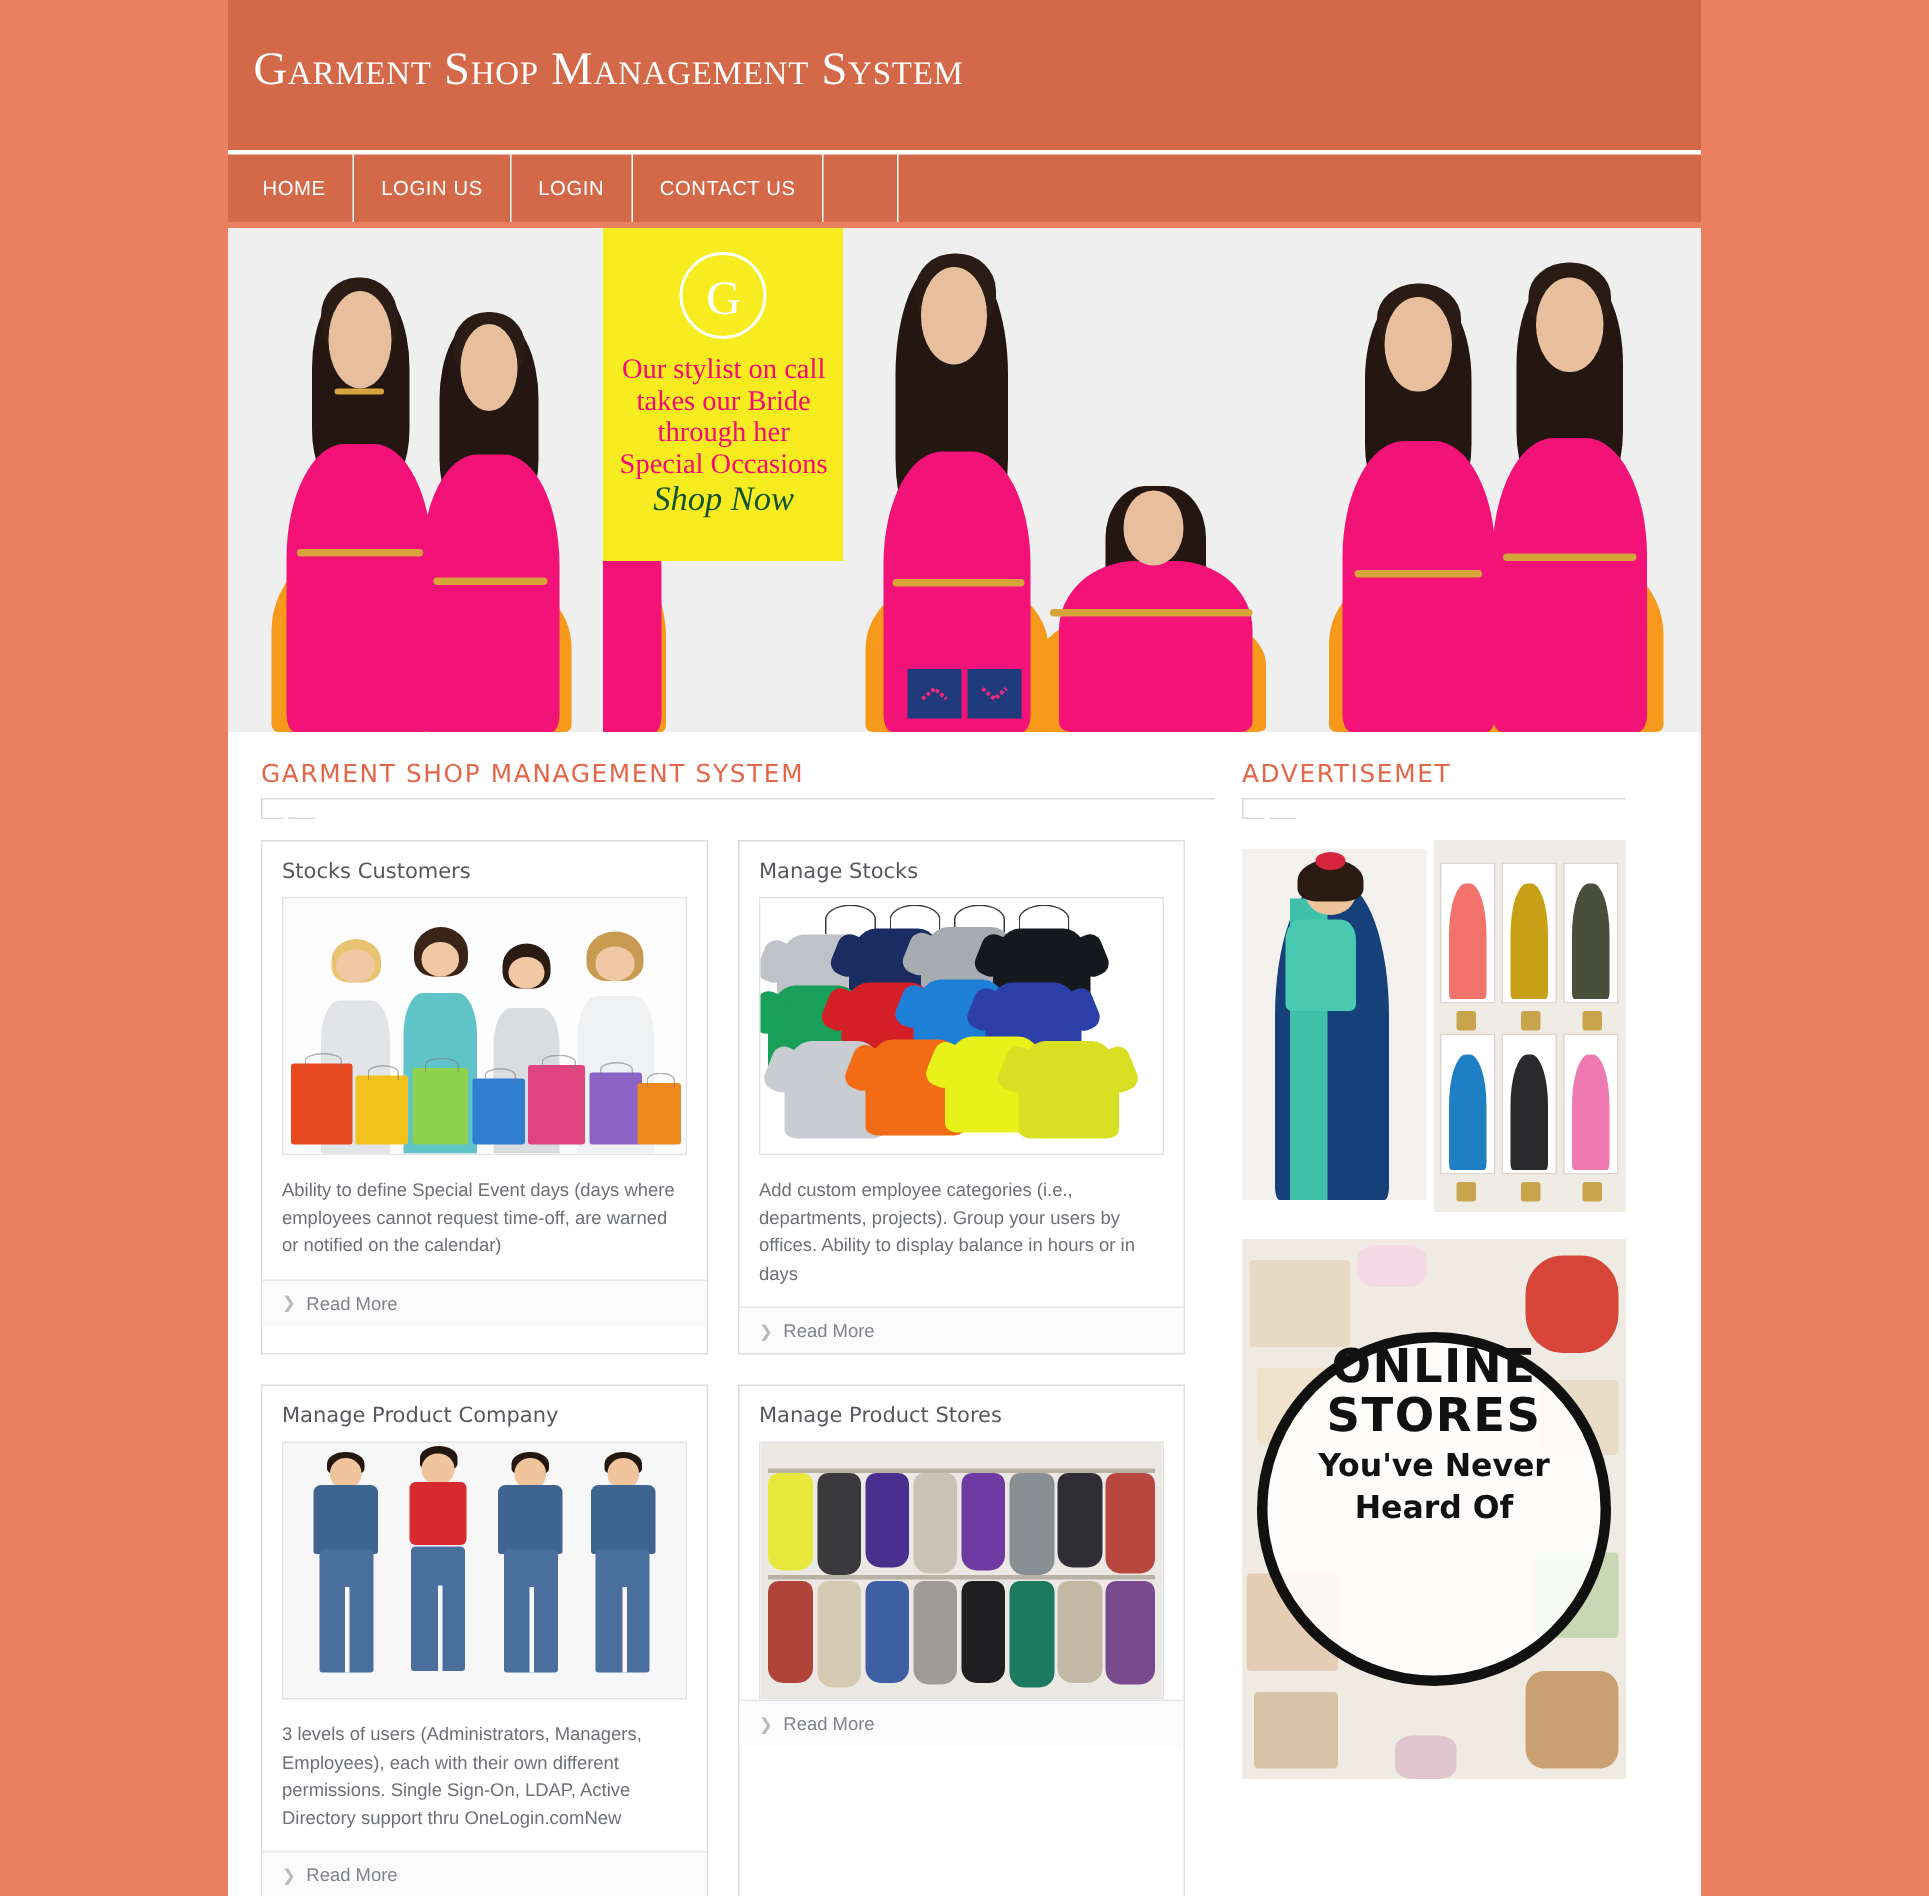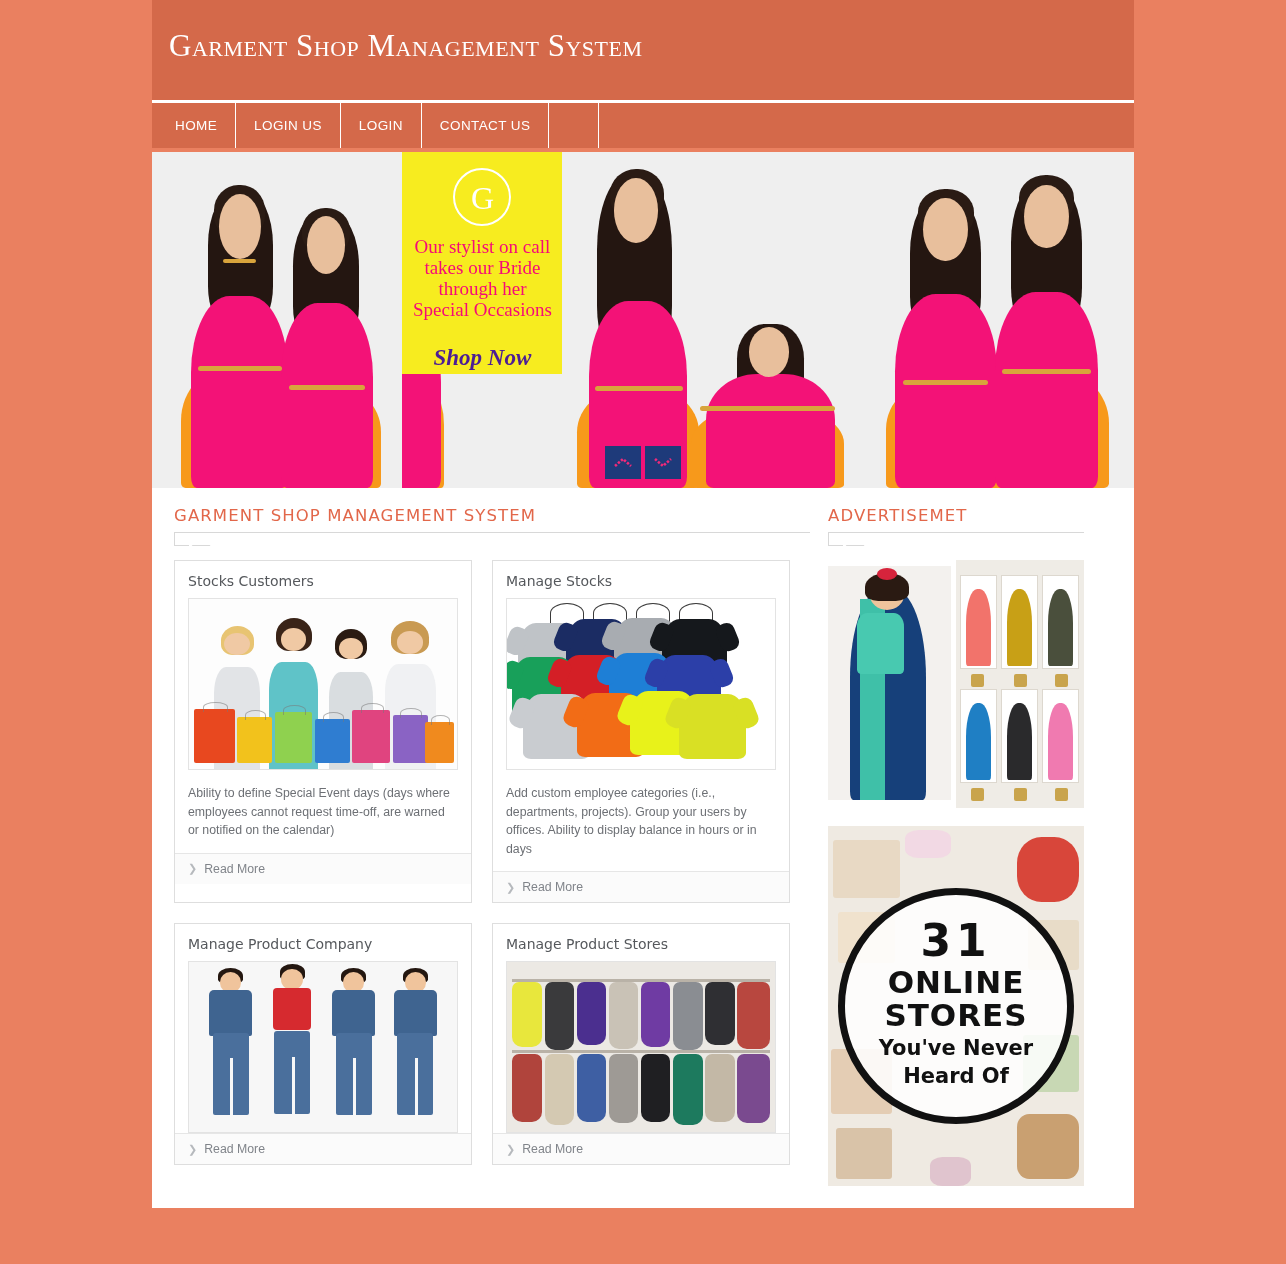--- a/index.html
+++ b/index.html
@@ -160,26 +160,26 @@
     line-height: 56px;
   }
   .promo-text {
     color: #f50b78;
     font-family: "Liberation Serif", serif;
     font-size: 19px;
     line-height: 21px;
     padding: 0 4px;
   }
   .promo-cta {
-    color: #4c1d95;
+    color: #14532d;
     font-family: "Liberation Serif", serif;
     font-style: italic;
-    font-weight: bold;
+    font-weight: normal;
     font-size: 23px;
-    margin-top: 25px;
+    margin-top: 0;
   }
 
   .slider-nav {
     position: absolute;
     left: 50%;
     transform: translateX(-50%);
     bottom: 9px;
     display: flex;
     gap: 4px;
     z-index: 20;
@@ -585,20 +585,21 @@
               <div class="kid" style="left:74%;width:21%;height:92%;">
                 <div class="kid-hair" style="left:28%;top:0;width:44%;height:10%;"></div>
                 <div class="kid-head" style="left:31%;top:3%;width:38%;height:13%;"></div>
                 <div class="kid-shirt" style="left:20%;top:15%;width:60%;height:22%;background:#cf2027;"></div>
                 <div class="kid-vest" style="left:12%;top:14%;width:76%;height:30%;"></div>
                 <div class="kid-jeans" style="left:18%;top:42%;width:64%;height:52%;"></div>
                 <div class="kid-leg-gap" style="left:49%;top:58%;height:36%;"></div>
               </div>
             </div>
           </div>
+          <div class="card-text">3 levels of users (Administrators, Managers, Employees), each with their own different permissions. Single Sign-On, LDAP, Active Directory support thru OneLogin.comNew</div>
           <div class="card-foot">
             <span class="chev">❯</span>
             <span>Read More</span>
           </div>
         </div>
 
         <div class="card">
           <div class="card-title">Manage Product Stores</div>
           <div class="card-img">
             <div class="racks">
@@ -681,21 +682,20 @@
         <div class="scatter" style="left:1%;top:62%;width:24%;height:18%;background:#e4cdb4;"></div>
         <div class="scatter" style="left:3%;top:84%;width:22%;height:14%;background:#d9c3a8;"></div>
         <div class="scatter" style="left:74%;top:3%;width:24%;height:18%;background:#d8463a;border-radius:40%;"></div>
         <div class="scatter" style="left:78%;top:26%;width:20%;height:14%;background:#e8dcc8;"></div>
         <div class="scatter" style="left:76%;top:58%;width:22%;height:16%;background:#c8d8b4;"></div>
         <div class="scatter" style="left:74%;top:80%;width:24%;height:18%;background:#c9a071;border-radius:20%;"></div>
         <div class="scatter" style="left:30%;top:1%;width:18%;height:8%;background:#f2d9e4;border-radius:30%;"></div>
         <div class="scatter" style="left:40%;top:92%;width:16%;height:8%;background:#e0c4ce;border-radius:30%;"></div>
 
         <div class="stores-circle">
-          <div class="st-num">31</div>
           <div class="st-big">ONLINE</div>
           <div class="st-big">STORES</div>
           <div class="st-sub">You've Never</div>
           <div class="st-sub">Heard Of</div>
         </div>
       </div>
     </div>
 
   </div>
 

